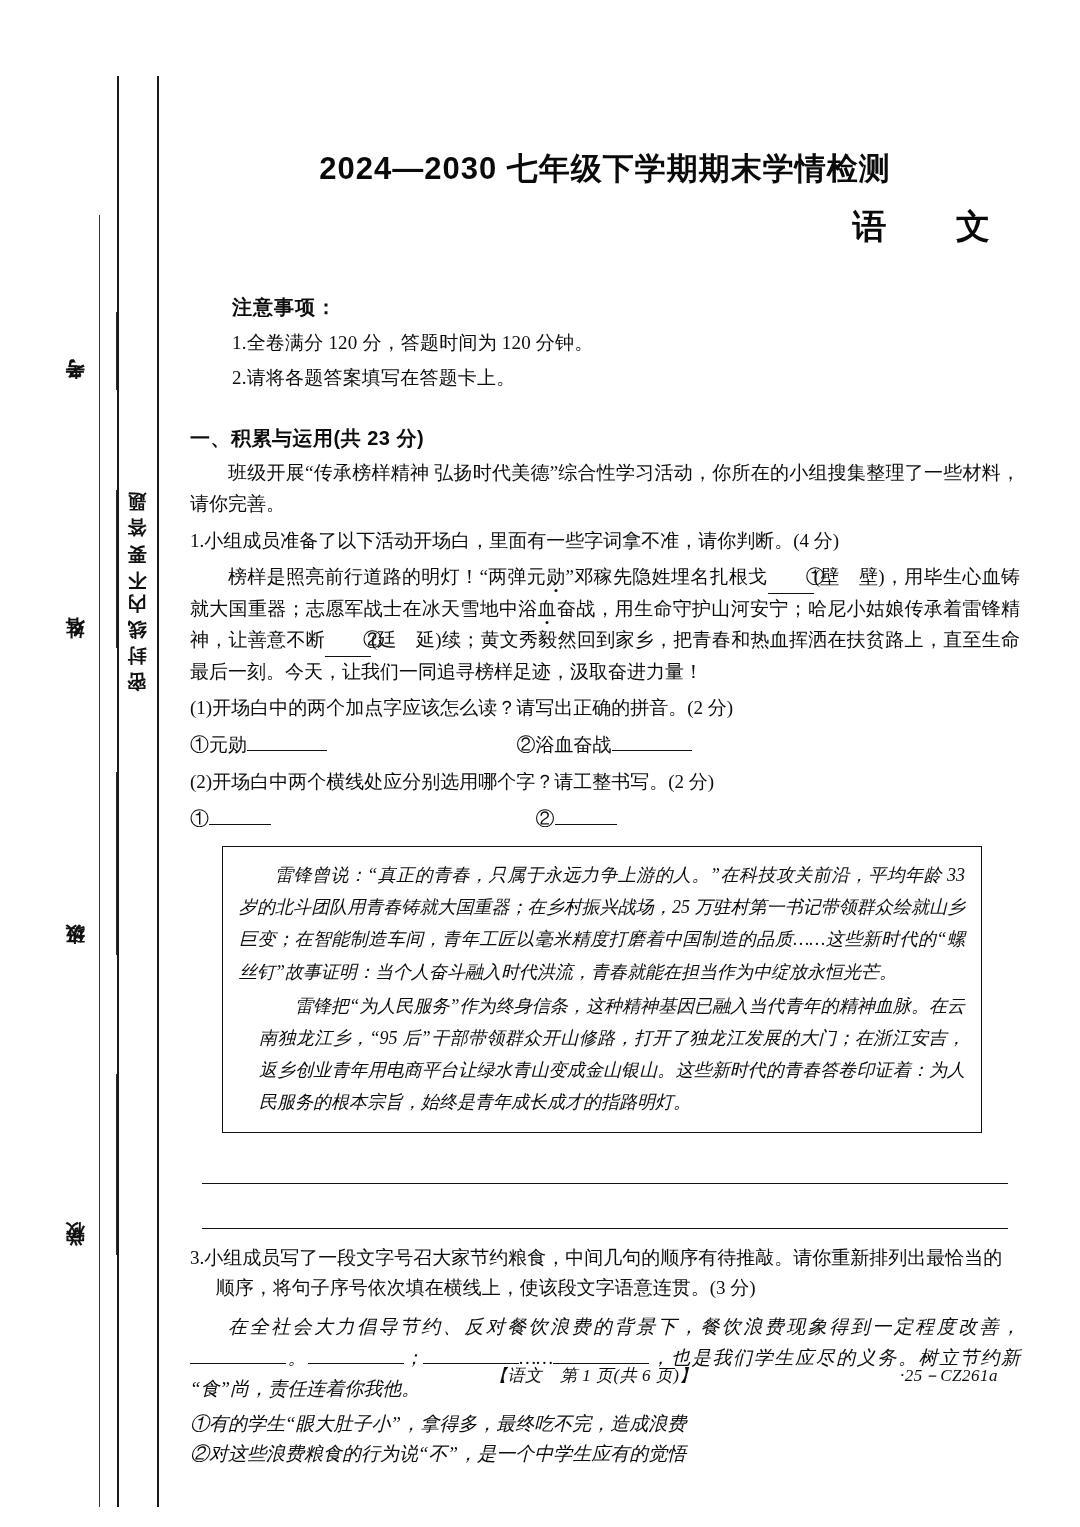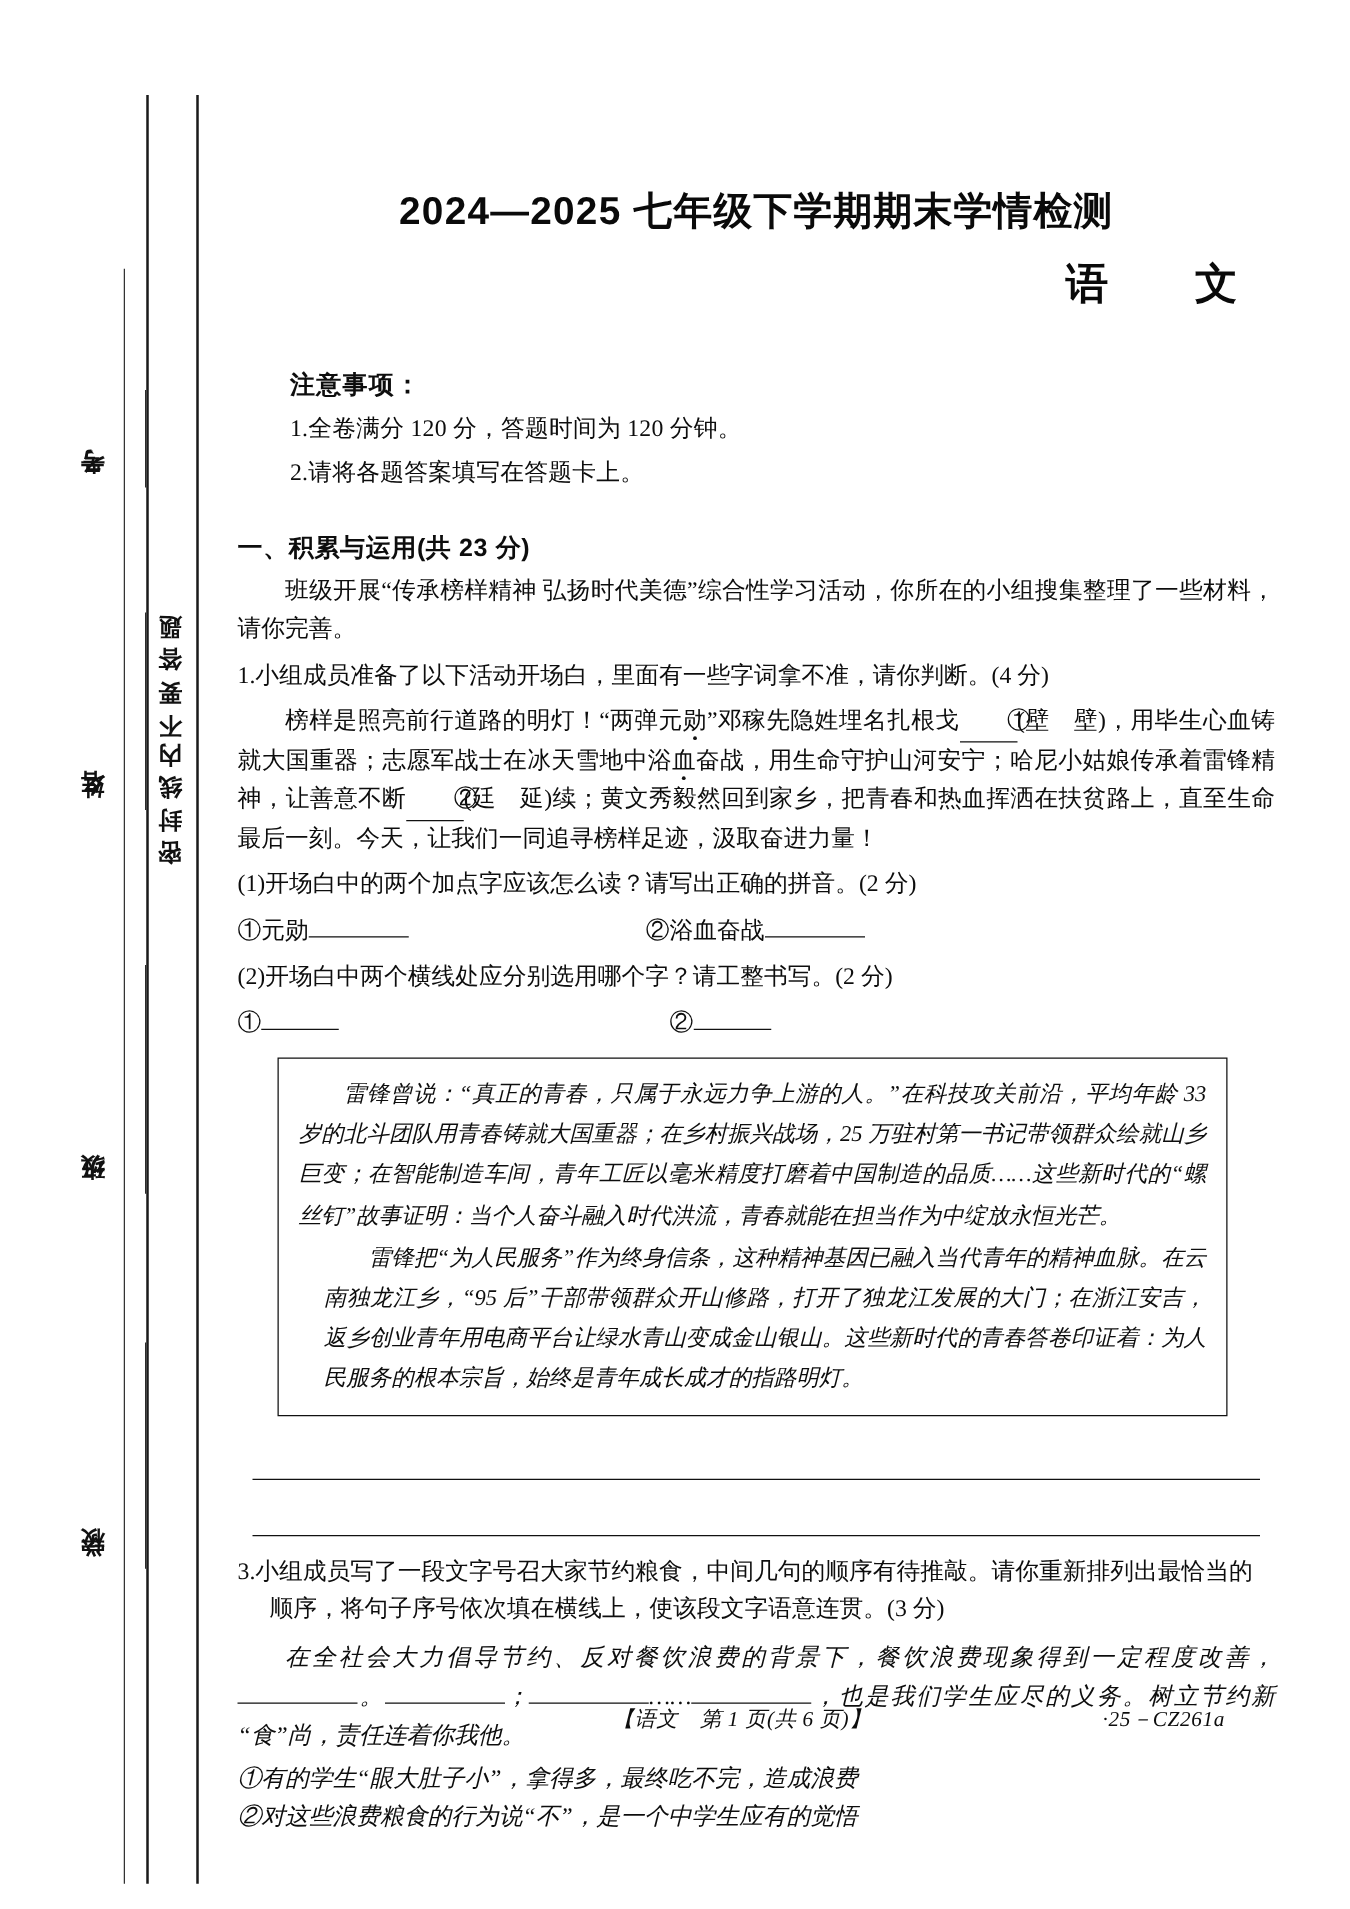--- a/index.html
+++ b/index.html
@@ -131,21 +131,21 @@
   .opt{font-size:19px;line-height:1.62;}
 
   .footer{
     position:absolute;left:190px;right:0;top:1364px;
     width:830px;
     font-size:17px;
     font-style:italic;
   }
   .footer-inner{position:relative;height:26px;}
   .footer-center{position:absolute;left:300px;top:0;letter-spacing:.5px;}
-  .footer-right{position:absolute;left:692px;top:0;letter-spacing:.5px;text-align:center;}
+  .footer-right{position:absolute;left:710px;top:0;letter-spacing:.5px;text-align:center;}
 </style>
 </head>
 <body>
 
 <div class="page">
 
   <div class="vline v1"></div>
   <div class="vline v2"></div>
   <div class="vline v3"></div>
 
@@ -158,21 +158,21 @@
   <div class="fieldlabel" style="top:955px;">班级</div>
   <div class="fieldrule" style="top:772px;height:183px;"></div>
 
   <div class="fieldlabel" style="top:1255px;">学校</div>
   <div class="fieldrule" style="top:1074px;height:181px;"></div>
 
   <div class="sealtext" style="top:500px;">密封线内不要答题</div>
 
   <div class="content">
 
-    <div class="title">2024—2025 七年级下学期期末学情检测</div>
+    <div class="title">2024—2030 七年级下学期期末学情检测</div>
     <div class="subject">语   文</div>
 
     <div class="notice">
       <div class="notice-title">注意事项：</div>
       <div class="notice-item">1.全卷满分 120 分，答题时间为 120 分钟。</div>
       <div class="notice-item">2.请将各题答案填写在答题卡上。</div>
     </div>
 
     <div class="sec-head">一、积累与运用(共 23 分)</div>
     <p class="para indent">班级开展“传承榜样精神 弘扬时代美德”综合性学习活动，你所在的小组搜集整理了一些材料，请你完善。</p>

